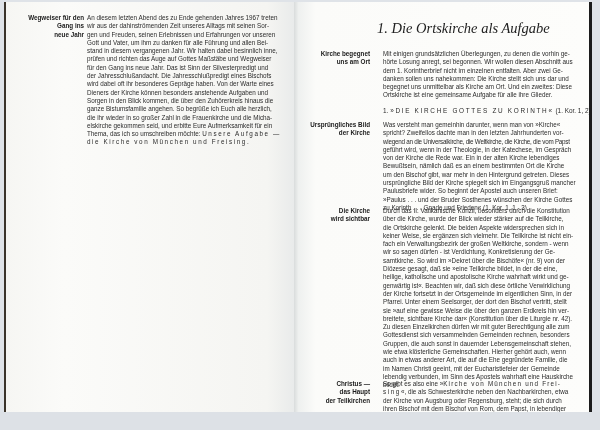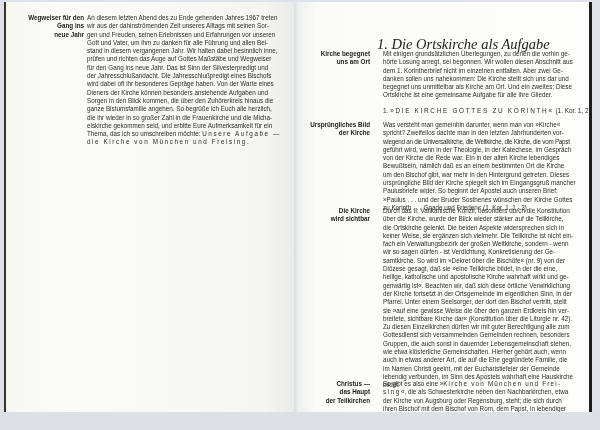--- a/index.html
+++ b/index.html
@@ -14,21 +14,21 @@
   .gutter { position:absolute; left:294px; top:2px; width:4px; height:410px;
             background:linear-gradient(to right,#d9dcdc,#eceeed); }
   .bottom-shadow { position:absolute; left:0; top:412px; width:600px; height:18px; background:#dde1e6; }
 
   .margin-label { position:absolute; text-align:right; font-weight:bold; font-size:6.3px;
                   line-height:8.3px; color:#1a1a1a; width:70px; }
   .body-text { position:absolute; font-size:6.3px; line-height:8.3px; color:#2b2b2b;
                text-align:justify; }
   .spaced { letter-spacing:1.6px; }
   .chapter-title { position:absolute; font-family:"Liberation Serif", serif; font-style:italic;
-                   font-size:14.5px; color:#222; white-space:nowrap;margin-top:16px; }
+                   font-size:14.5px; color:#222; white-space:nowrap; }
   .sub-heading { position:absolute; font-size:6.4px; color:#2b2b2b; white-space:nowrap; }
   .sub-heading .sp { letter-spacing:1.7px; }
 </style>
 </head>
 <body>
 
 <div class="spread">
 
   <div class="page left">
     <div class="margin-label" style="left:8px; top:12px;">

